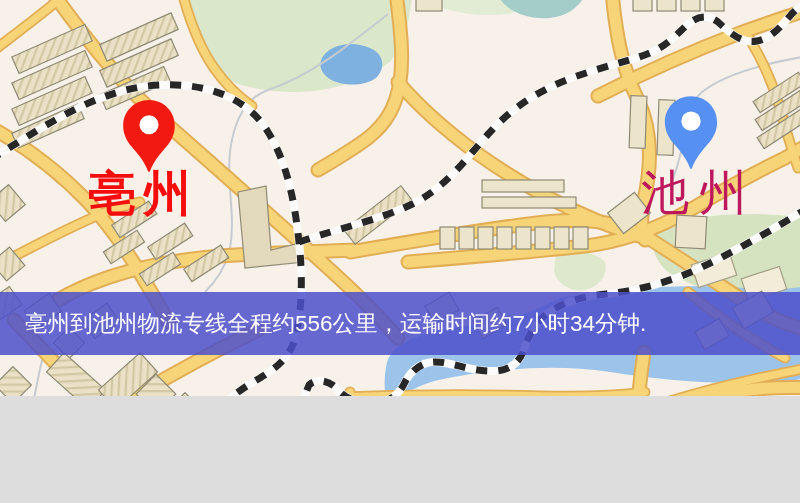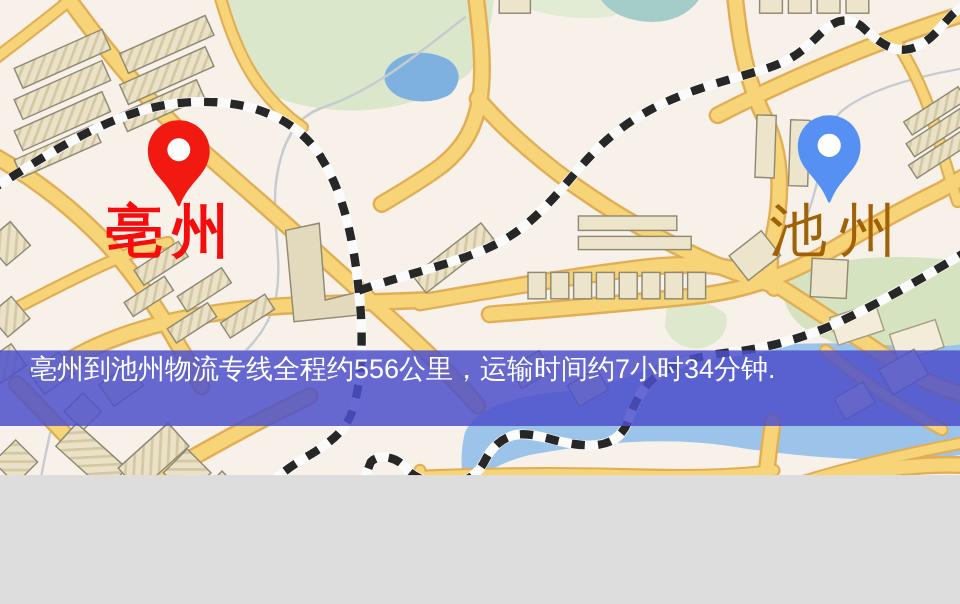--- a/index.html
+++ b/index.html
@@ -15,23 +15,23 @@
   .rail-dash use{fill:none;stroke:#272727;stroke-width:7;stroke-dasharray:11 11;}
   .bld{stroke:#8f8a74;stroke-width:1.2;fill:#ece4cb;}
   .bld.hatch{fill:url(#hatch);}
   .bld.pale{fill:#f2ecd8;stroke:#a39e86;}
   .bld.dim{fill:#e3dabd;}
   .stream{fill:none;stroke:#c6cbd0;stroke-width:2;}
   
   .pin{position:absolute;}
   .city-label{position:absolute;font-size:48px;line-height:1;white-space:nowrap;}
   #origin-label{left:88px;top:170px;color:#f50d0d;font-weight:600;letter-spacing:7px;}
-  #dest-label{left:641px;top:169px;color:#a16207;font-weight:500;letter-spacing:10px;}
+  #dest-label{left:641px;top:169px;color:#be185d;font-weight:500;letter-spacing:10px;}
   #banner{position:absolute;left:0;top:292px;width:800px;height:63px;
-          background:rgba(76,80,202,0.85);display:flex;}
+          background:rgba(76,80,202,0.85);display:flex;align-items:center;}
   #banner span{color:#ffffff;font-size:22.5px;padding-left:25px;white-space:nowrap;}
 </style>
 </head>
 <body>
 
 <div id="stage">
 
   <svg width="800" height="503" viewBox="0 0 800 503">
     <defs>
       <pattern id="hatch" width="7" height="7" patternUnits="userSpaceOnUse" patternTransform="rotate(45)">

